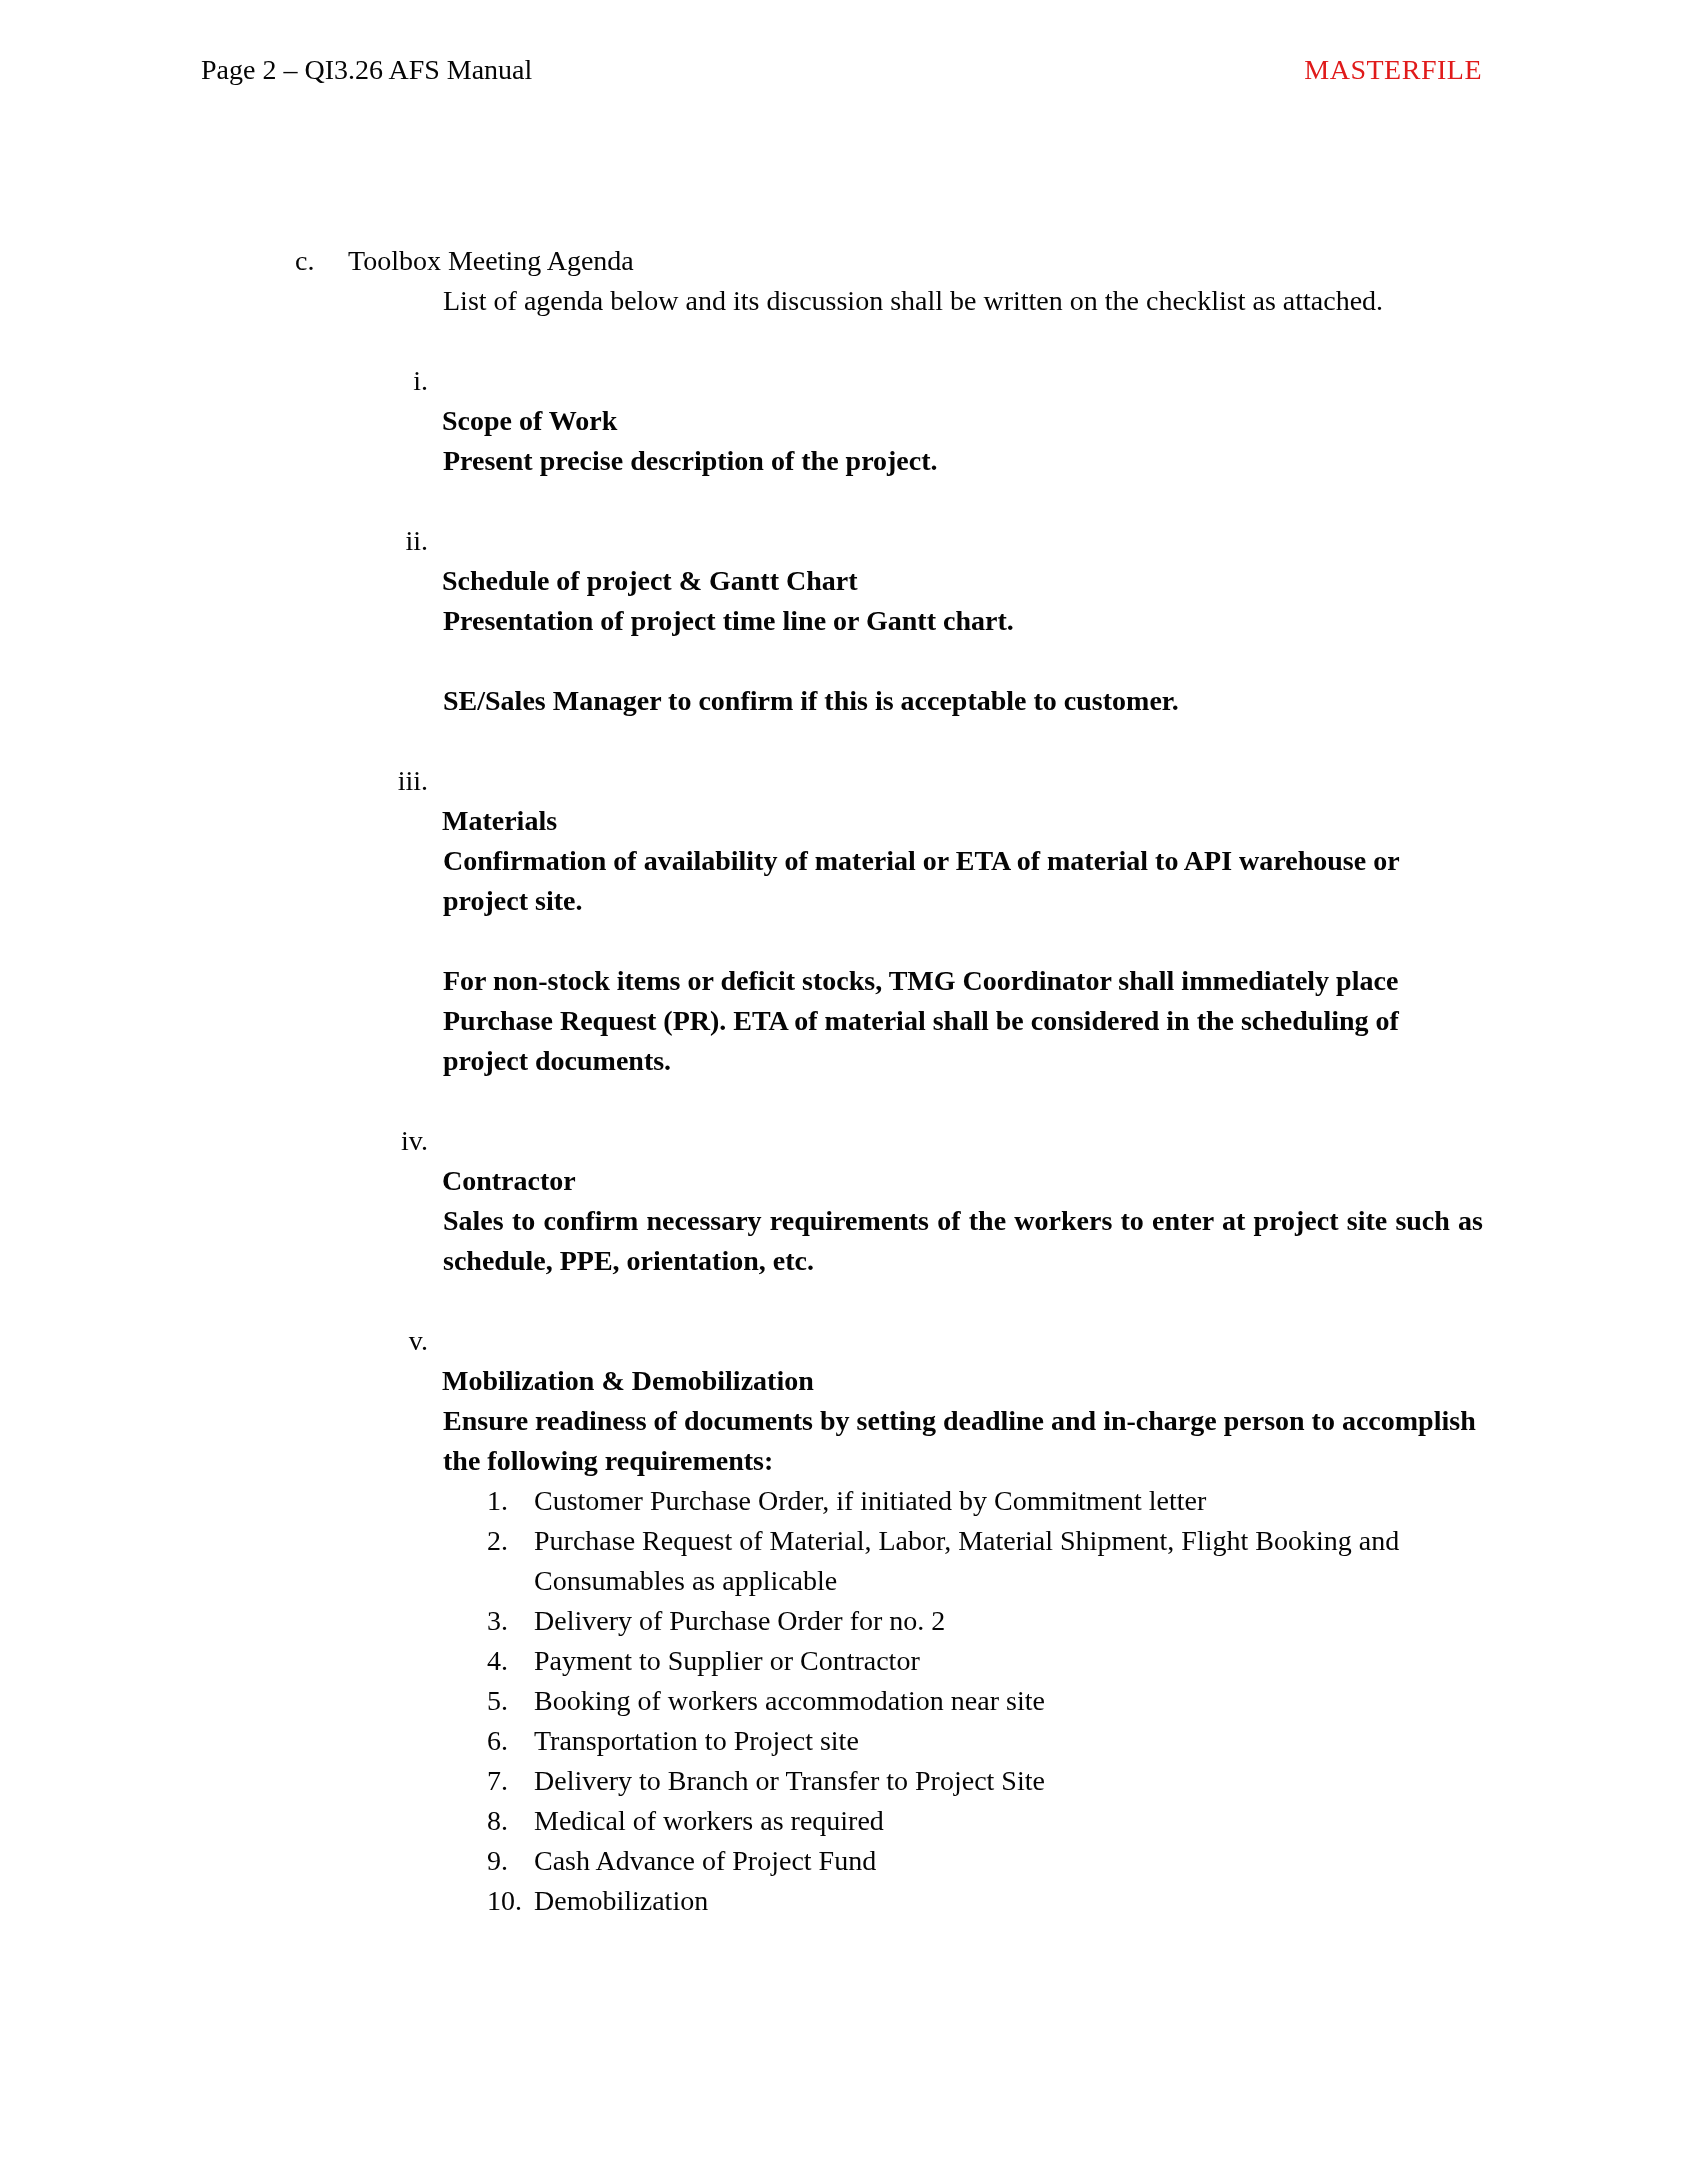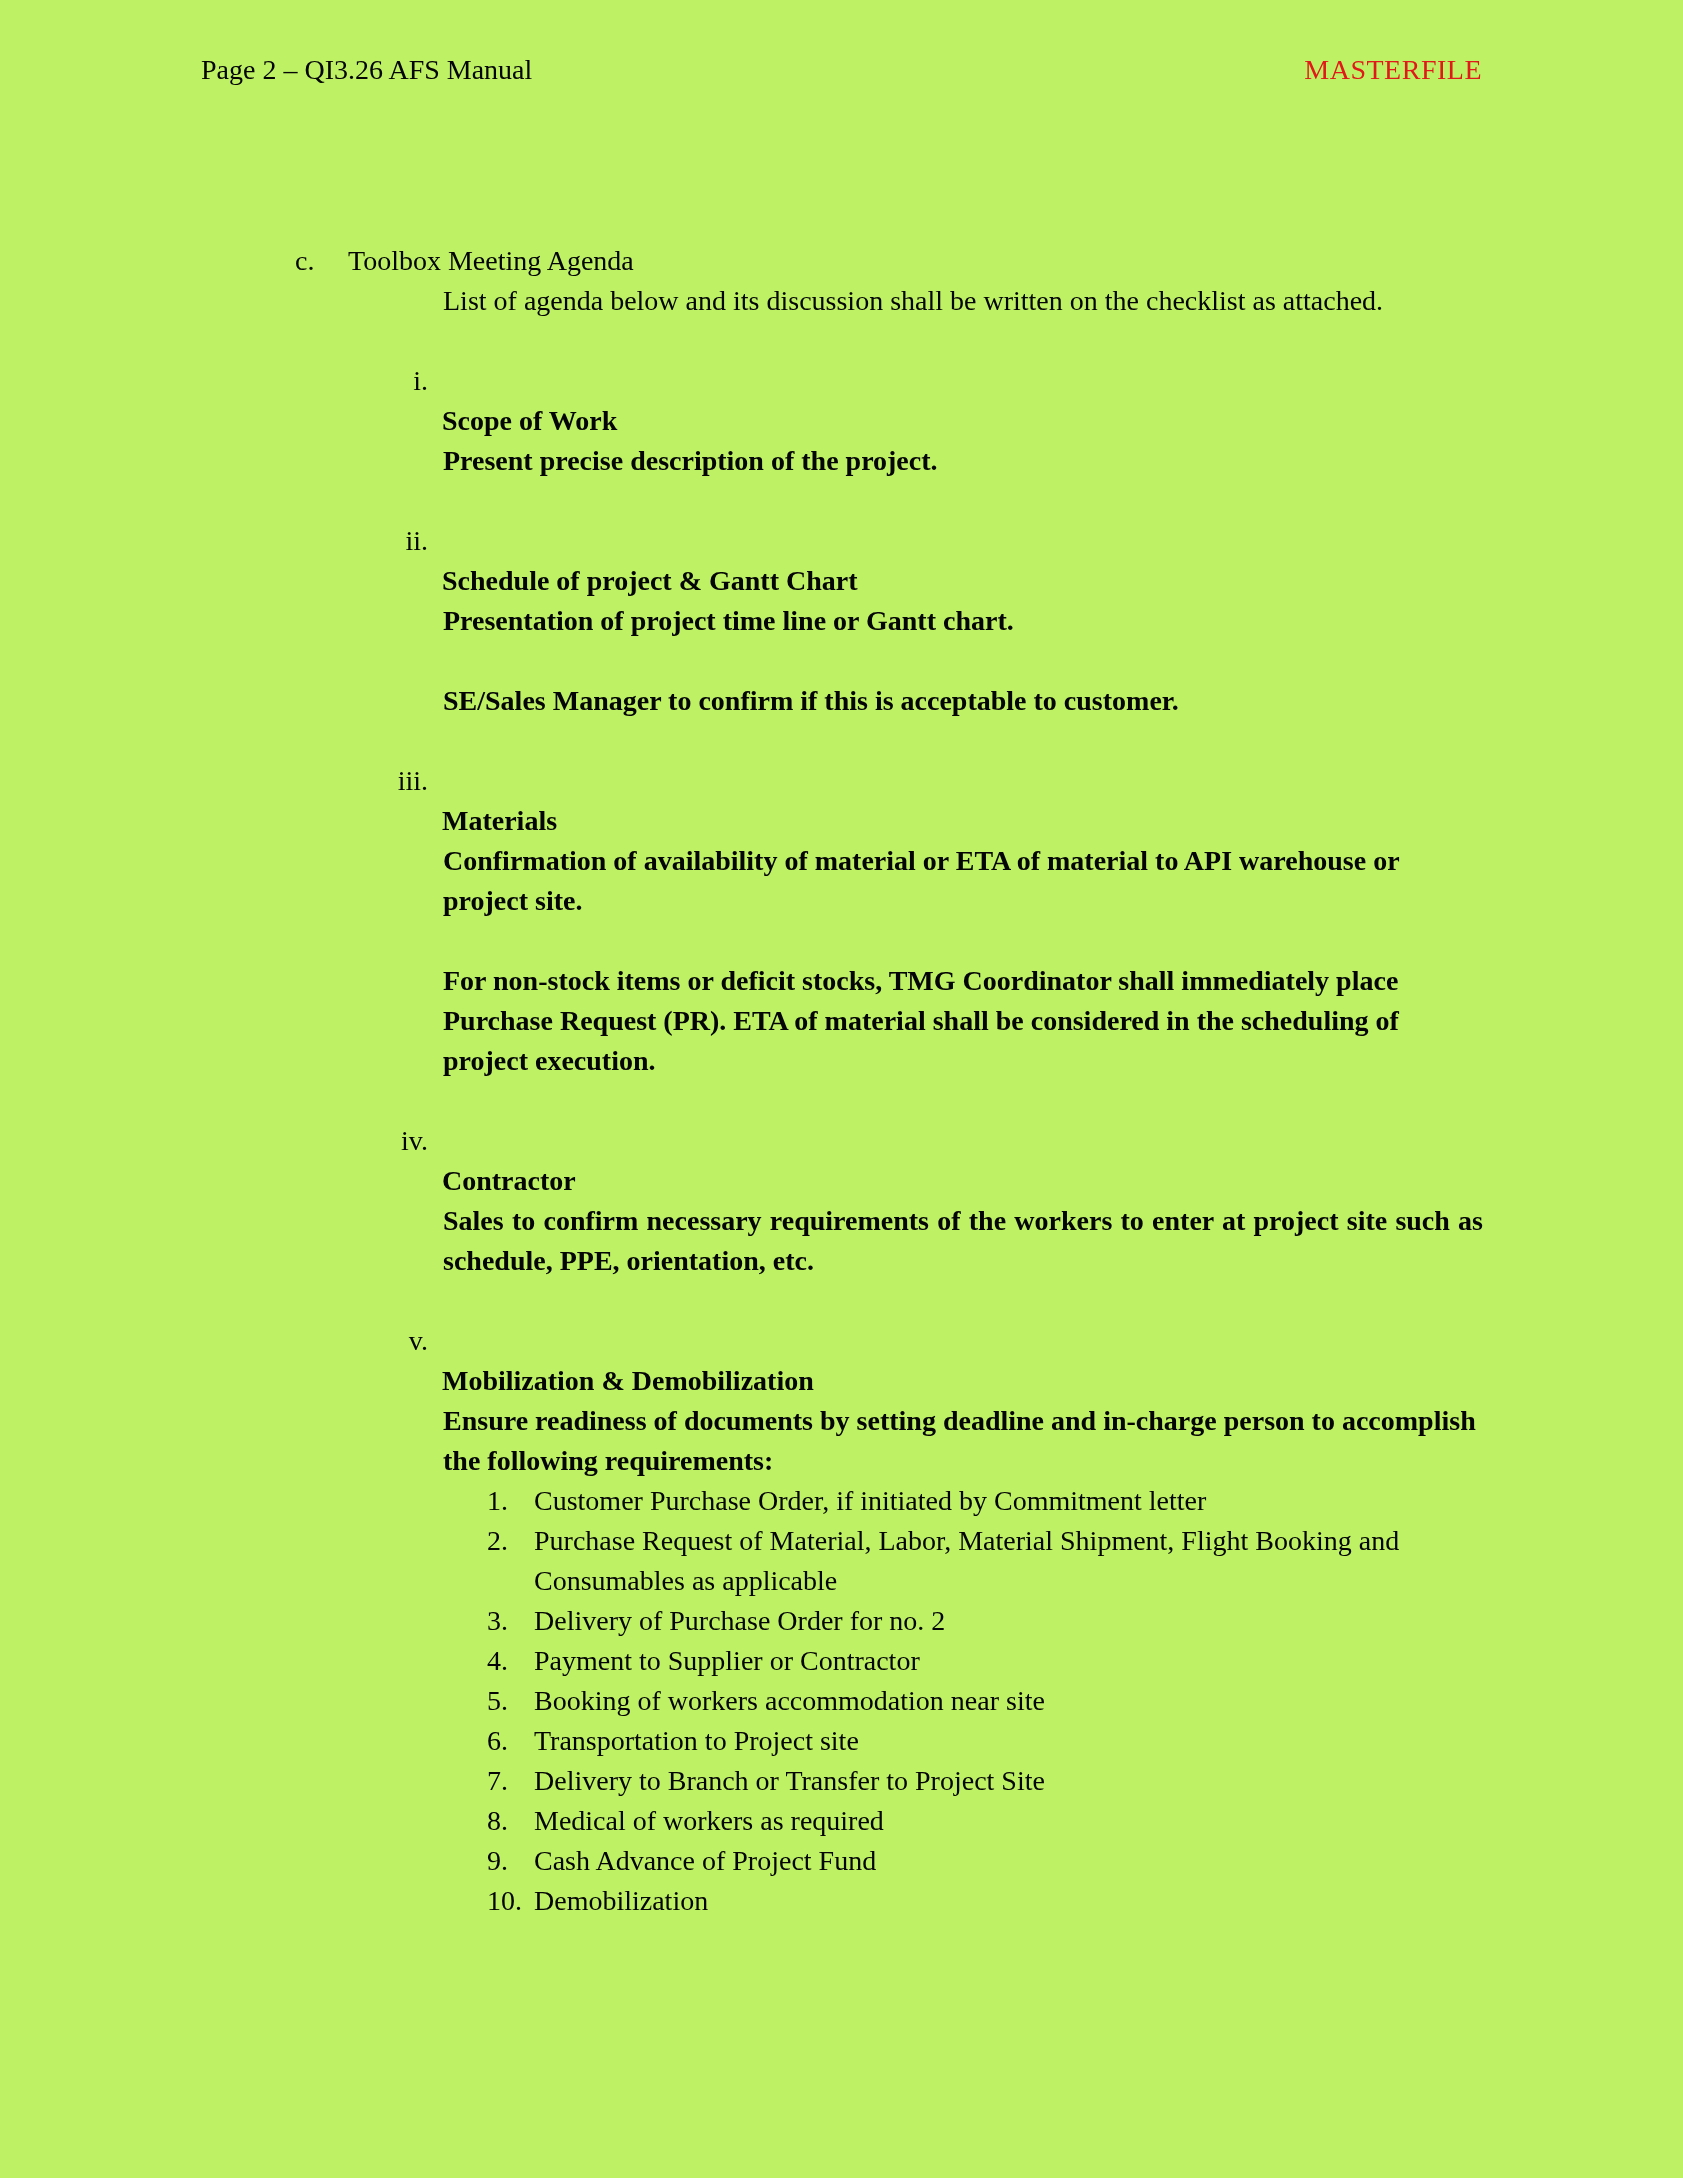--- a/index.html
+++ b/index.html
@@ -1,20 +1,20 @@
 <!DOCTYPE html>
 <html><head>
 <meta charset="utf-8">
 <style>
   html, body { margin: 0; padding: 0; background: #888; }
   .page {
     position: relative;
     width: 1683px;
     height: 2178px;
-    background: #bef264;
+    background: #ffffff;
     color: #050505;
     font-family: "Liberation Serif", "DejaVu Serif", serif;
     font-size: 28px;
     line-height: 40px;
     overflow: hidden;
   }
   .header {
     position: absolute;
     top: 50px;
     left: 201px;
@@ -89,21 +89,21 @@
       <div class="para">Presentation of project time line or Gantt chart.</div>
       <div class="para gap-top">SE/Sales Manager to confirm if this is acceptable to customer.</div>
     </div>
 
     <div>
       <div class="sec-title-row gap-top">
         <span class="sec-marker">iii.</span>
         <span class="sec-title">Materials</span>
       </div>
       <div class="para">Confirmation of availability of material or ETA of material to API warehouse or project site.</div>
-      <div class="para gap-top">For non-stock items or deficit stocks, TMG Coordinator shall immediately place Purchase Request (PR). ETA of material shall be considered in the scheduling of project execution.</div>
+      <div class="para gap-top">For non-stock items or deficit stocks, TMG Coordinator shall immediately place Purchase Request (PR). ETA of material shall be considered in the scheduling of project documents.</div>
     </div>
 
     <div>
       <div class="sec-title-row gap-top">
         <span class="sec-marker">iv.</span>
         <span class="sec-title">Contractor</span>
       </div>
       <div class="para justify">Sales to confirm necessary requirements of the workers to enter at project site such as schedule, PPE, orientation, etc.</div>
     </div>
 

